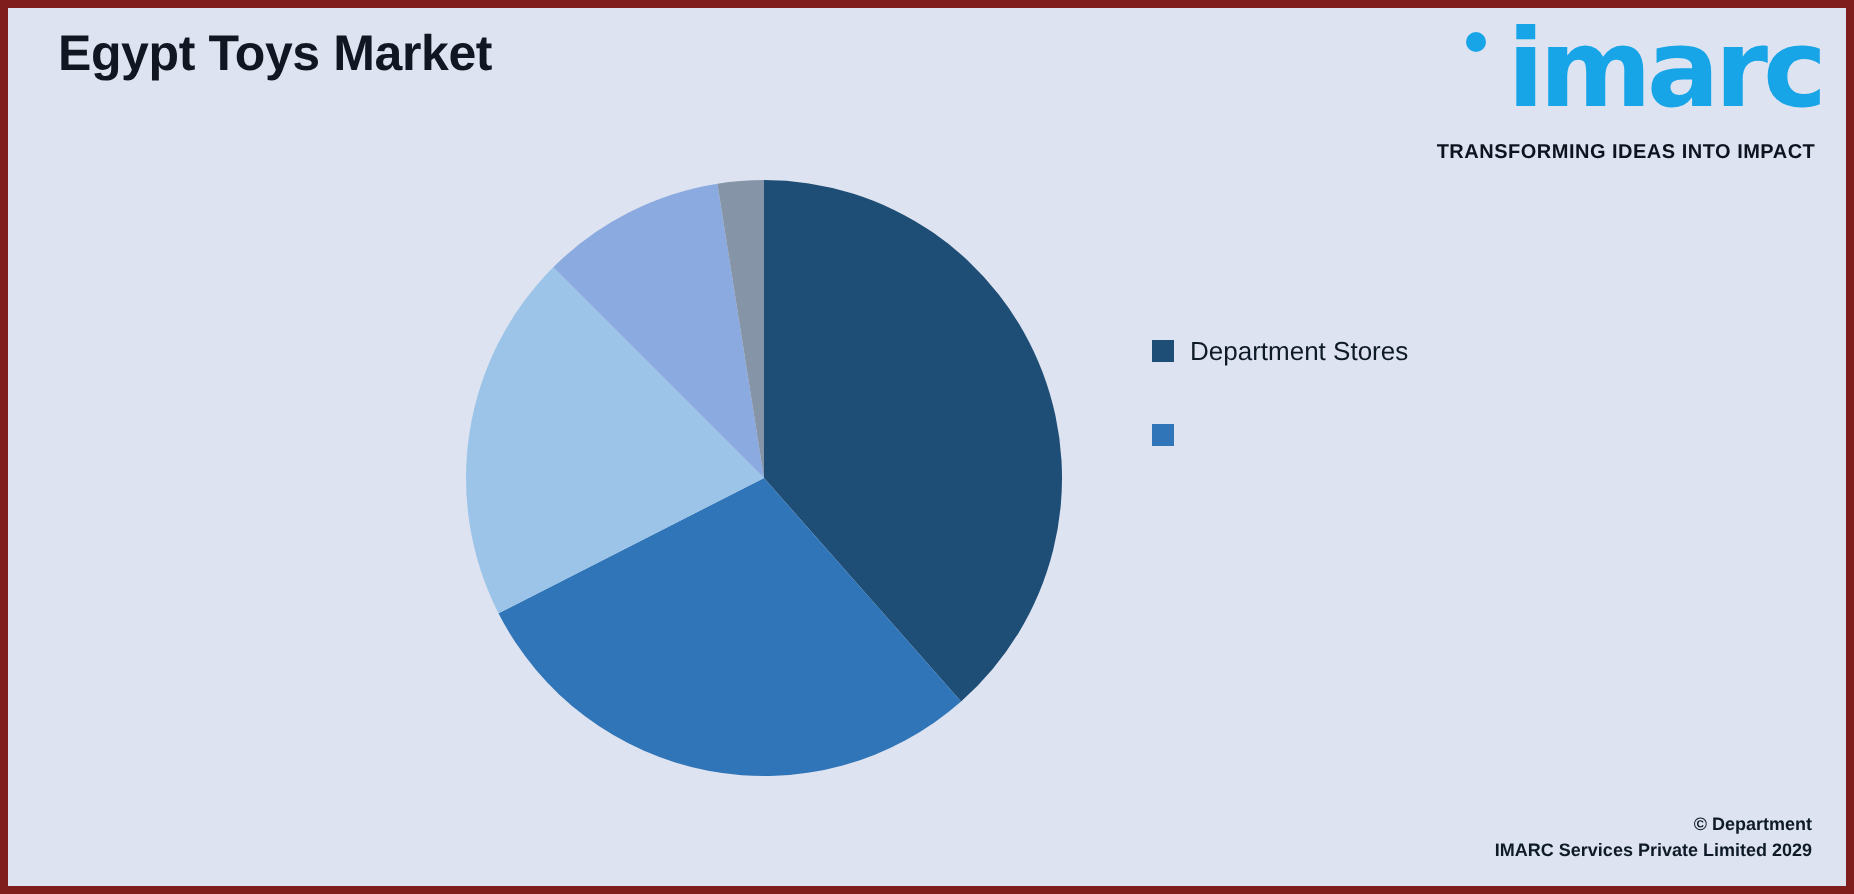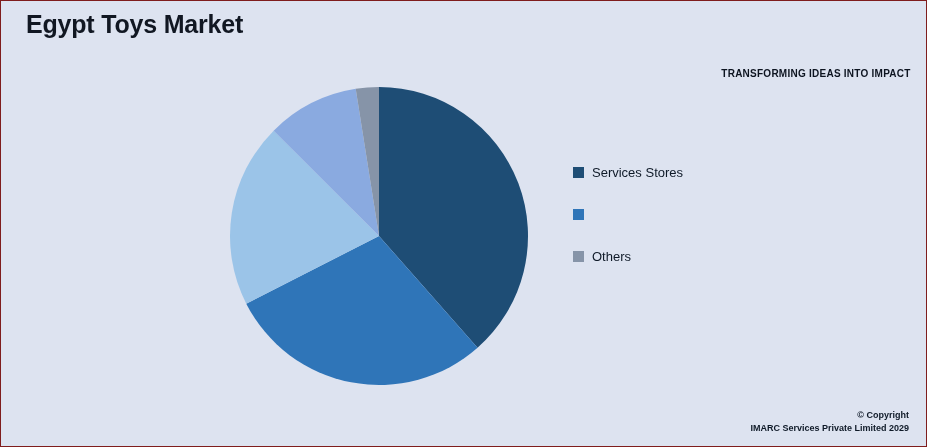--- a/index.html
+++ b/index.html
@@ -13,21 +13,21 @@
     background: #ffffff;
     font-family: "Liberation Sans", sans-serif;
     overflow: hidden;
   }
   .infographic {
     position: relative;
     width: 927px;
     height: 447px;
     box-sizing: border-box;
     background: #dde3f0;
-    border: 1px solid #7f1d1d;
+    border: 4px solid #7f1d1d;
     overflow: hidden;
   }
   
   .header-block {
     position: absolute;
     left: 25px;
     top: 8px;
     width: 500px;
   }
   .chart-title {
@@ -149,47 +149,47 @@
 </head>
 <body>
 
 <div class="infographic">
 
   <div class="header-block">
     <div class="chart-title">Egypt Toys Market</div>
   </div>
 
   <div class="logo-block">
+    <div class="logo-mark">
+      <div class="logo-word">imarc</div>
+      <div class="logo-dot"></div>
+    </div>
     <div class="logo-tagline">TRANSFORMING IDEAS INTO IMPACT</div>
   </div>
 
   <div class="pie-wrap">
     <svg class="pie-svg" viewBox="0 0 300 300">
       <g id="pie-slices">
           <path d="M 150 150 L 150.00 1.00 A 149 149 0 0 1 248.54 261.77 Z" fill="#1e4d75"></path>
           <path d="M 150 150 L 248.54 261.77 A 149 149 0 0 1 17.24 217.64 Z" fill="#2f75b8"></path>
           <path d="M 150 150 L 17.24 217.64 A 149 149 0 0 1 44.64 44.64 Z" fill="#9bc4e8"></path>
           <path d="M 150 150 L 44.64 44.64 A 149 149 0 0 1 126.69 2.83 Z" fill="#8aaae0"></path>
           <path d="M 150 150 L 126.69 2.83 A 149 149 0 0 1 150.00 1.00 Z" fill="#8694a8"></path>
         </g>
     </svg>
   </div>
 
   <div class="legend" id="legend">
       <div class="legend-item">
         <span class="legend-swatch" style="background: rgb(30, 77, 117);"></span>
-        <span class="legend-label">Services Stores</span>
+        <span class="legend-label">Department Stores</span>
       </div>
       <div class="legend-item">
         <span class="legend-swatch" style="background: rgb(47, 117, 184);"></span>
       </div>
-      <div class="legend-item">
-        <span class="legend-swatch" style="background: rgb(134, 148, 168);"></span>
-        <span class="legend-label">Others</span>
-      </div>
     </div>
 
   <div class="copyright">
-    <div>© Copyright</div>
+    <div>© Department</div>
     <div>IMARC Services Private Limited 2029</div>
   </div>
 
 </div>
 
 </body></html>

